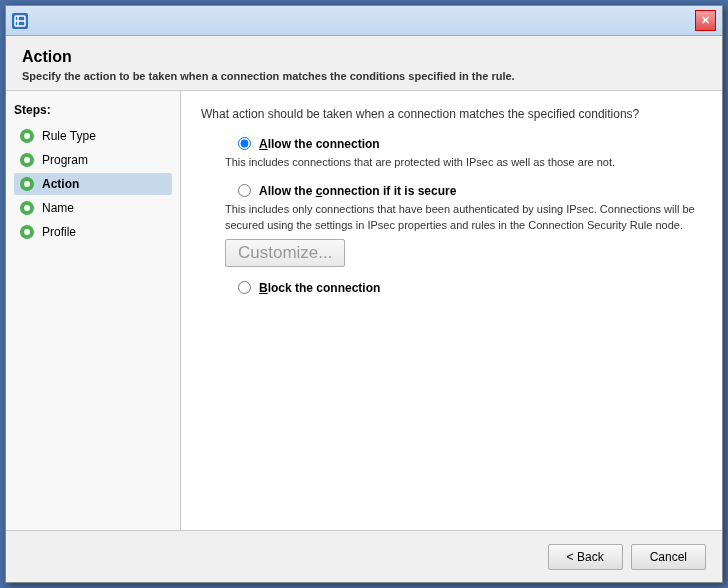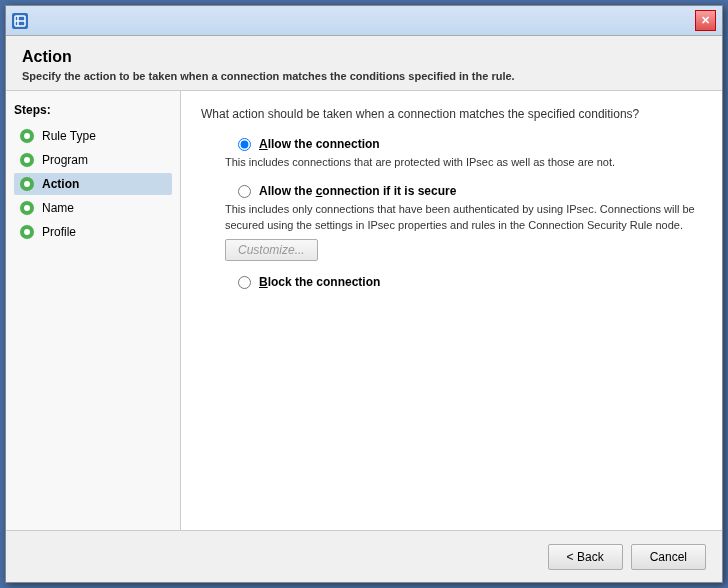--- a/index.html
+++ b/index.html
@@ -169,21 +169,21 @@
       color: #333;
       margin-bottom: 16px;
     }
 
     .radio-option {
       margin-bottom: 14px;
     }
 
     .radio-row {
       display: flex;
-      align-items: center;
+      align-items: flex-start;
       margin-bottom: 4px;
       padding-left: 37px;
     }
 
     .radio-row input[type="radio"] {
       margin-right: 8px;
       cursor: pointer;
     }
 
     .radio-label {
@@ -200,27 +200,26 @@
       font-size: 11px;
       color: #333;
       margin-left: 24px;
       margin-bottom: 6px;
       line-height: 1.4;
     }
 
     .customize-btn {
       margin-left: 24px;
       padding: 3px 12px;
-      font-size: 12px;
+      font-size: 17px;
       background: linear-gradient(to bottom, #f8f8f8, #e8e8e8);
       border: 1px solid #adadad;
       cursor: not-allowed;
       color: #999;
       border-radius: 2px;
-      font-style: italic;
     }
 
     .footer {
       height: 52px;
       background: #f0f0f0;
       border-top: 1px solid #ccc;
       display: flex;
       align-items: center;
       justify-content: flex-end;
       padding: 0 16px;

